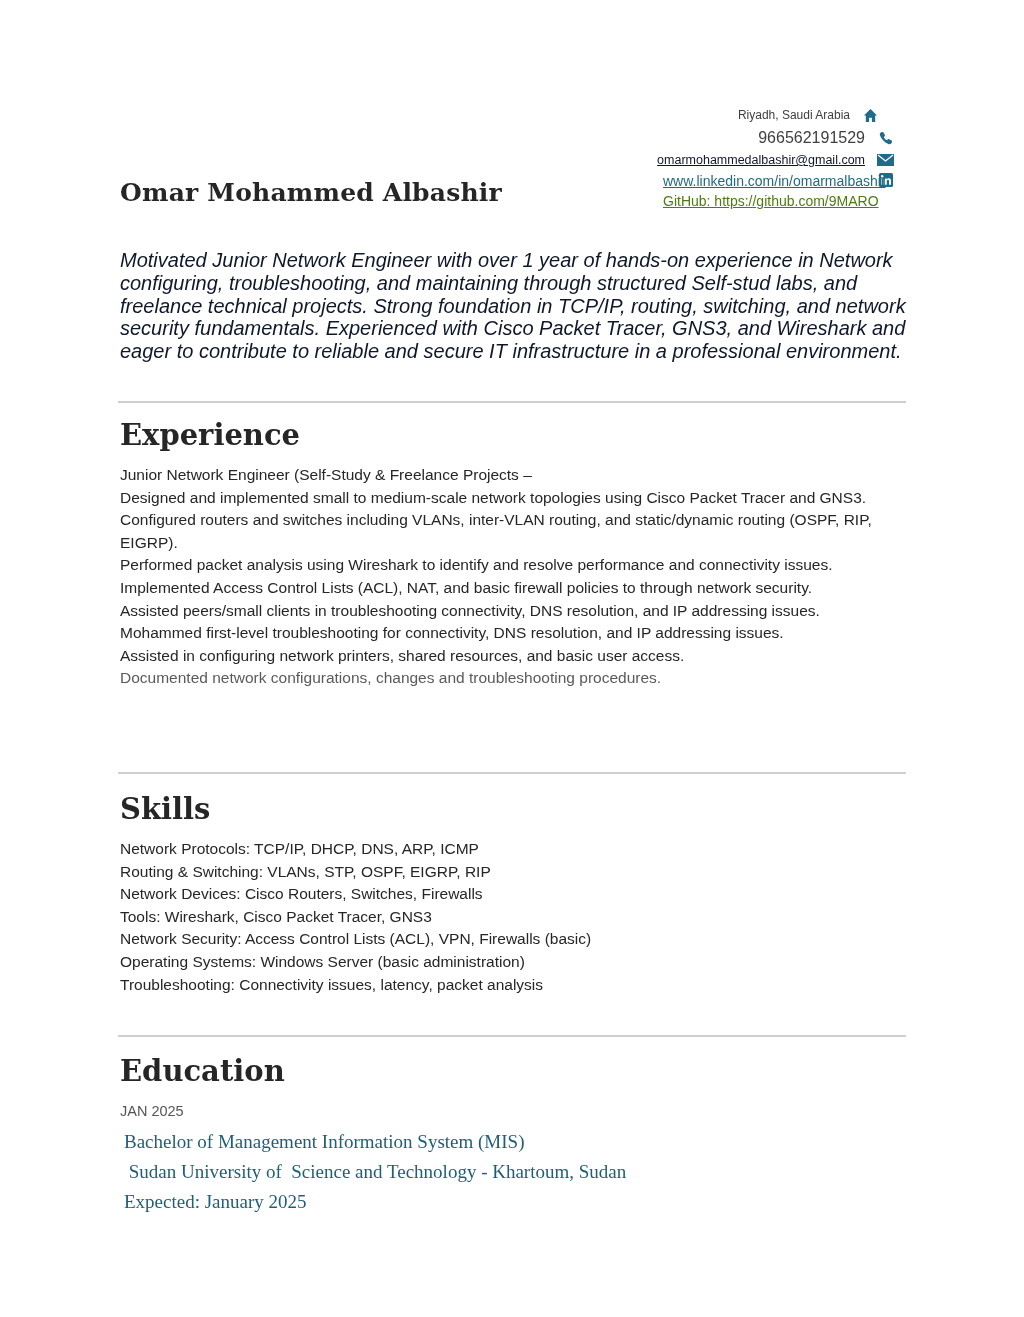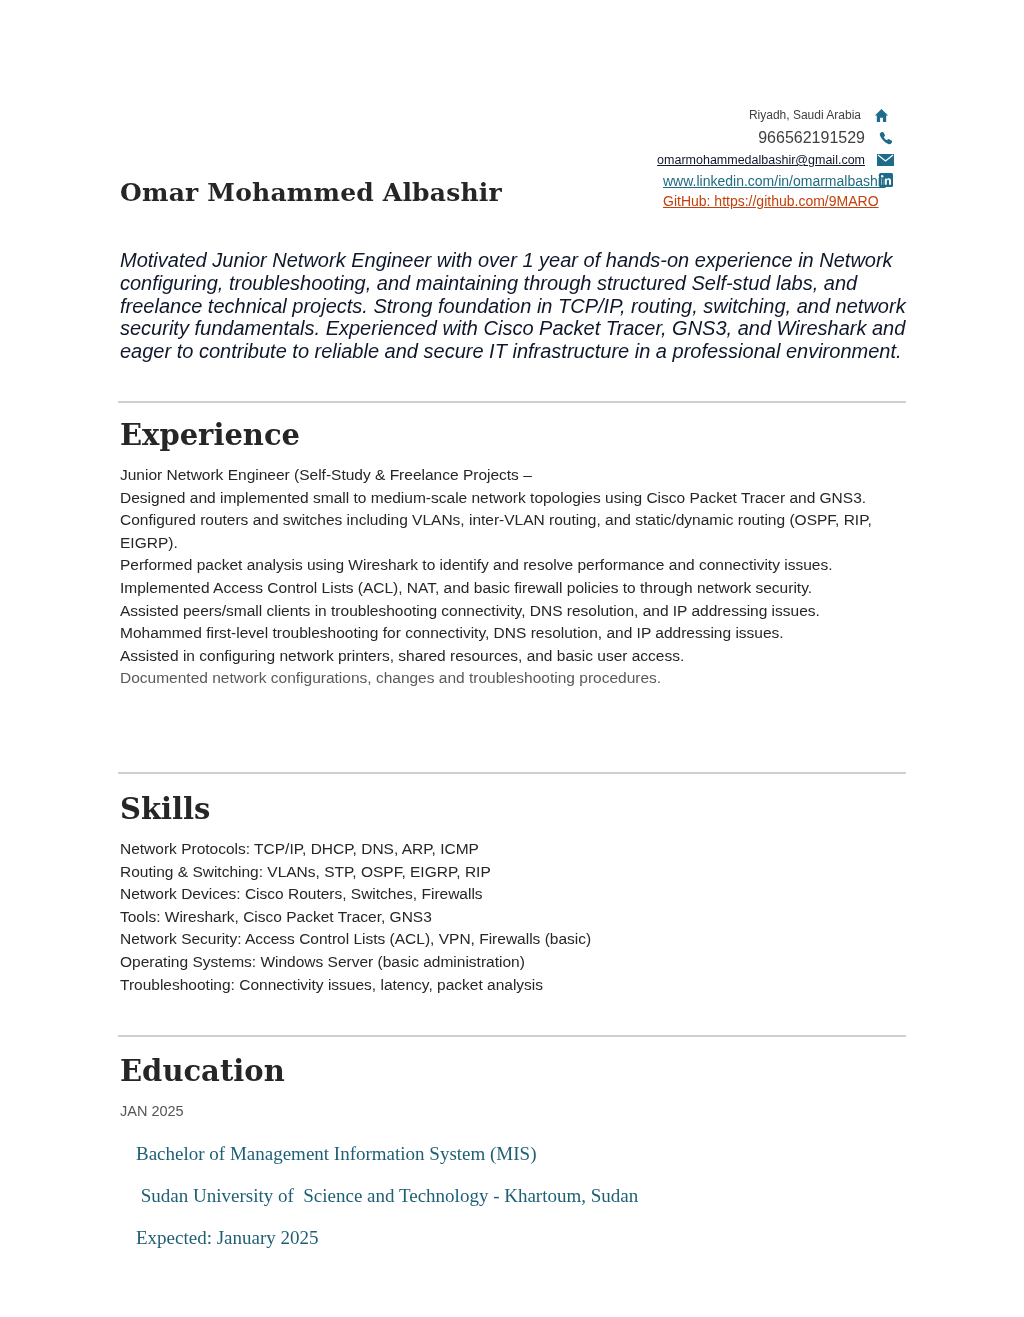--- a/index.html
+++ b/index.html
@@ -6,28 +6,28 @@
   body { width: 1024px; height: 1317px; position: relative; overflow: hidden;
          font-family: "Liberation Sans", sans-serif; color: #262626; }
   .page { position: absolute; left: 0; top: 0; width: 1024px; height: 1317px; }
 
   
   .contact { position: absolute; right: 130px; top: 102px; width: 340px; }
   .crow { position: absolute; right: 0; height: 22px; display: flex; align-items: center; }
   .crow .ctext { font-size: 12px; color: #3a3a3a; }
   .crow .cicon { width: 17px; height: 17px; margin-left: 12px; display: inline-flex;
                  align-items: center; justify-content: center; }
-  .c-loc { top: 2px; right: 4px; }
+  .c-loc { top: 2px; right: 15px; }
   .c-loc .ctext { font-size: 12px; color: #404040; }
   .c-phone { top: 25px; right: 0; }
   .c-phone .ctext { font-size: 16px; color: #404040; font-family: "Liberation Sans", sans-serif; }
   .c-email { top: 47px; right: 0; }
   .c-email .ctext { font-size: 12.5px; color: #0f172a; text-decoration: underline; }
   .c-linkedin { top: 67px; right: 0; }
-  .c-github { position: absolute; top: 91px; left: 109px; font-size: 14px; color: #c2410c;
+  .c-github { position: absolute; top: 91px; left: 109px; font-size: 14px; color: #4d7c0f;
               text-decoration: underline; white-space: nowrap; }
   .c-linkedin-text { position: absolute; top: 71px; left: 109px; font-size: 14px; color: #1f6b80;
               text-decoration: underline; white-space: nowrap; }
 
   .name { position: absolute; left: 120px; top: 178px; margin: 0;
           font-family: "DejaVu Serif", serif; font-weight: bold; font-size: 25px;
           color: #262626; letter-spacing: 0.2px; }
 
   .summary { position: absolute; left: 120px; top: 249px; width: 790px; margin: 0;
              font-size: 20px; line-height: 22.8px; color: #0f172a; font-style: italic; }
@@ -40,21 +40,21 @@
                    color: #262626; }
 
   .lines { position: absolute; left: 120px; width: 790px; margin: 0; padding: 0; list-style: none;
            font-size: 15.5px; line-height: 22.6px; color: #262626; }
   .lines li { margin: 0; padding: 0; }
   .lines li.muted { color: #5a5a5a; }
 
   .edu-date { position: absolute; left: 120px; top: 1103px; font-size: 14.5px; color: #555; }
   .edu { position: absolute; left: 120px; top: 1125px; margin: 0; padding: 0; list-style: none;
          font-family: "Liberation Serif", serif; font-size: 19px; line-height: 26px; color: #1f5f75; }
-  .edu li { margin: 16px; padding: 0; }
+  .edu li { margin: 4px; padding: 0; }
 </style>
 </head>
 <body>
 
 <div class="page">
 
   <div class="contact" style="height:110px;">
     <div class="crow c-loc">
       <span class="ctext">Riyadh, Saudi Arabia</span>
       <span class="cicon">

